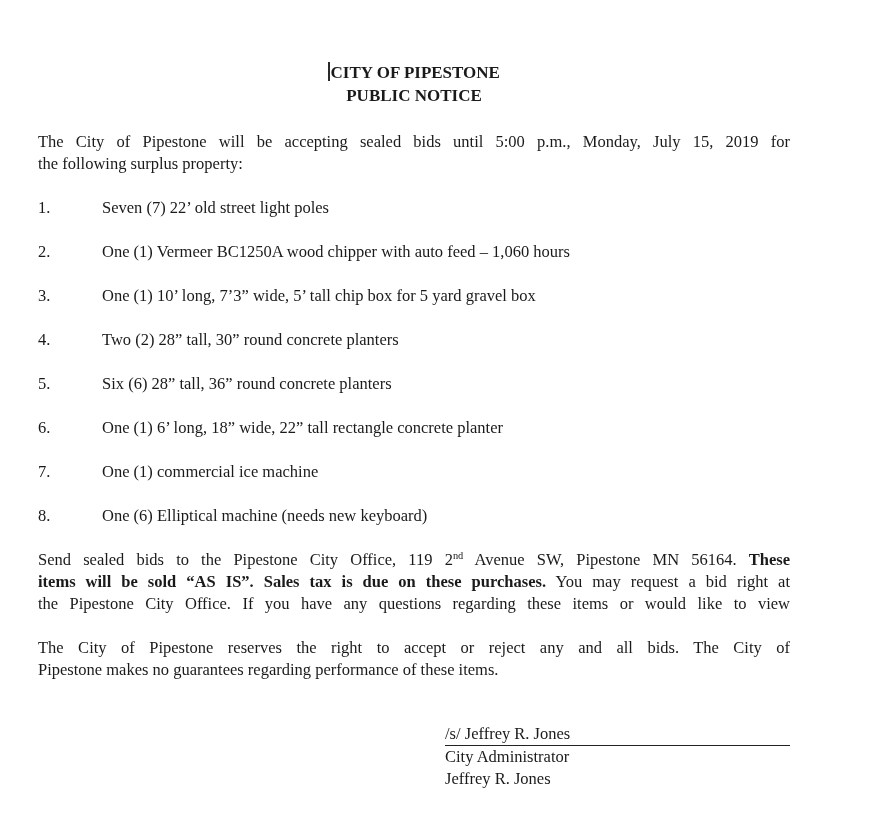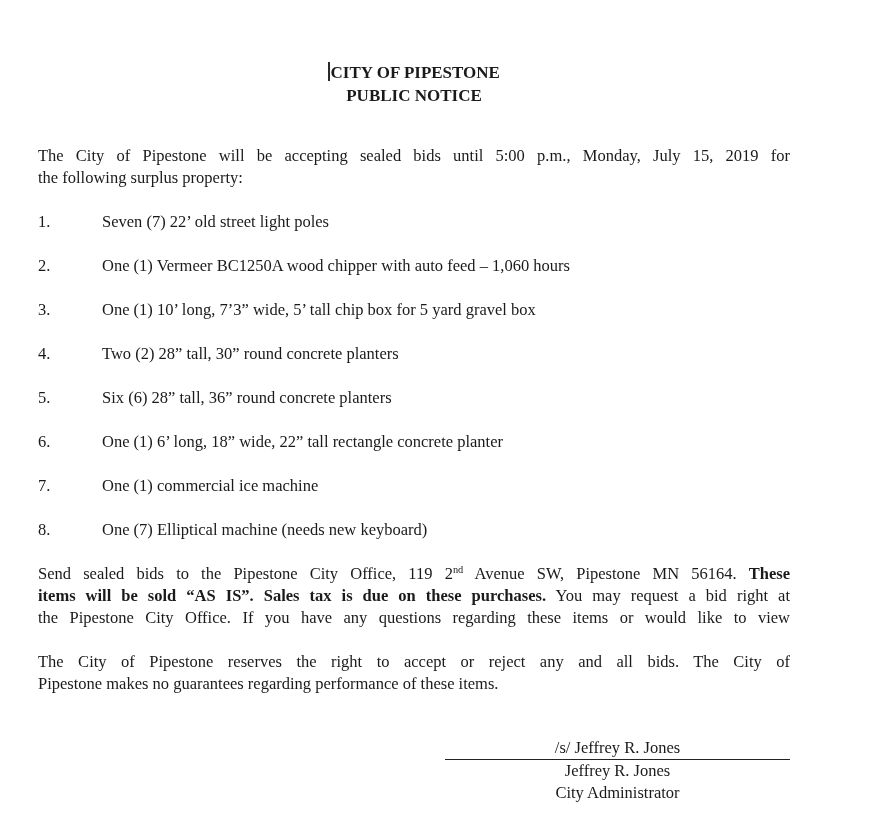--- a/index.html
+++ b/index.html
@@ -20,21 +20,21 @@
     font-size: 16.5px;
     line-height: 22px;
   }
   .content { width: 752px; }
 
   .doc-title {
     text-align: center;
     font-weight: 700;
     font-size: 17px;
     line-height: 22.5px;
-    margin: 0 0 38px 0;
+    margin: 0 0 24px 0;
   }
   .caret {
     display: inline-block;
     width: 1.5px;
     height: 19px;
     background: #2a2a2a;
     vertical-align: -3px;
     margin-right: 1px;
   }
 
@@ -47,21 +47,21 @@
   .list { margin: 0 0 4px 0; }
   .li { margin: 0 0 22px 0; white-space: nowrap; }
   .li .num { display: inline-block; width: 64px; }
 
   .para.disclaimer { margin-bottom: 42px; }
 
   .signature {
     margin-left: 407px;
     width: 345px;
   }
-  .signature .sig-row { line-height: 22px; text-align: center; }
+  .signature .sig-row { line-height: 22px; }
   .signature .sig-line {
     border-bottom: 1.4px solid #222;
   }
 </style>
 </head>
 <body>
 
 <div class="page">
   <div class="content">
 
@@ -76,34 +76,34 @@
       </div>
 
     <div class="list">
         <div class="li"><span class="num">1.</span><span>Seven (7) 22’ old street light poles</span></div>
         <div class="li"><span class="num">2.</span><span>One (1) Vermeer BC1250A wood chipper with auto feed – 1,060 hours</span></div>
         <div class="li"><span class="num">3.</span><span>One (1) 10’ long, 7’3” wide, 5’ tall chip box for 5 yard gravel box</span></div>
         <div class="li"><span class="num">4.</span><span>Two (2) 28” tall, 30” round concrete planters</span></div>
         <div class="li"><span class="num">5.</span><span>Six (6) 28” tall, 36” round concrete planters</span></div>
         <div class="li"><span class="num">6.</span><span>One (1) 6’ long, 18” wide, 22” tall rectangle concrete planter</span></div>
         <div class="li"><span class="num">7.</span><span>One (1) commercial ice machine</span></div>
-        <div class="li"><span class="num">8.</span><span>One (7) Elliptical machine (needs new keyboard)</span></div>
+        <div class="li"><span class="num">8.</span><span>One (6) Elliptical machine (needs new keyboard)</span></div>
       </div>
 
     <div class="para">
         <div class="line just"><span>Send sealed bids to the Pipestone City Office, 119 2</span><sup>nd</sup><span> Avenue SW, Pipestone MN 56164.  </span><span class="b">These</span></div>
         <div class="line just"><span class="b">items will be sold “AS IS”. Sales tax is due on these purchases.</span><span> You may request a bid right at</span></div>
         <div class="line just"><span>the Pipestone City Office.  If you have any questions regarding these items or would like to view</span></div>
       </div>
 
     <div class="para disclaimer">
         <div class="line just"><span>The City of Pipestone reserves the right to accept or reject any and all bids.  The City of</span></div>
         <div class="line"><span>Pipestone makes no guarantees regarding performance of these items.</span></div>
       </div>
 
     <div class="signature">
       <div class="sig-row sig-line"><span>/s/ Jeffrey R. Jones</span></div>
+      <div class="sig-row">City Administrator</div>
       <div class="sig-row">Jeffrey R. Jones</div>
-      <div class="sig-row">City Administrator</div>
     </div>
 
   </div>
 </div>
 
 </body></html>

